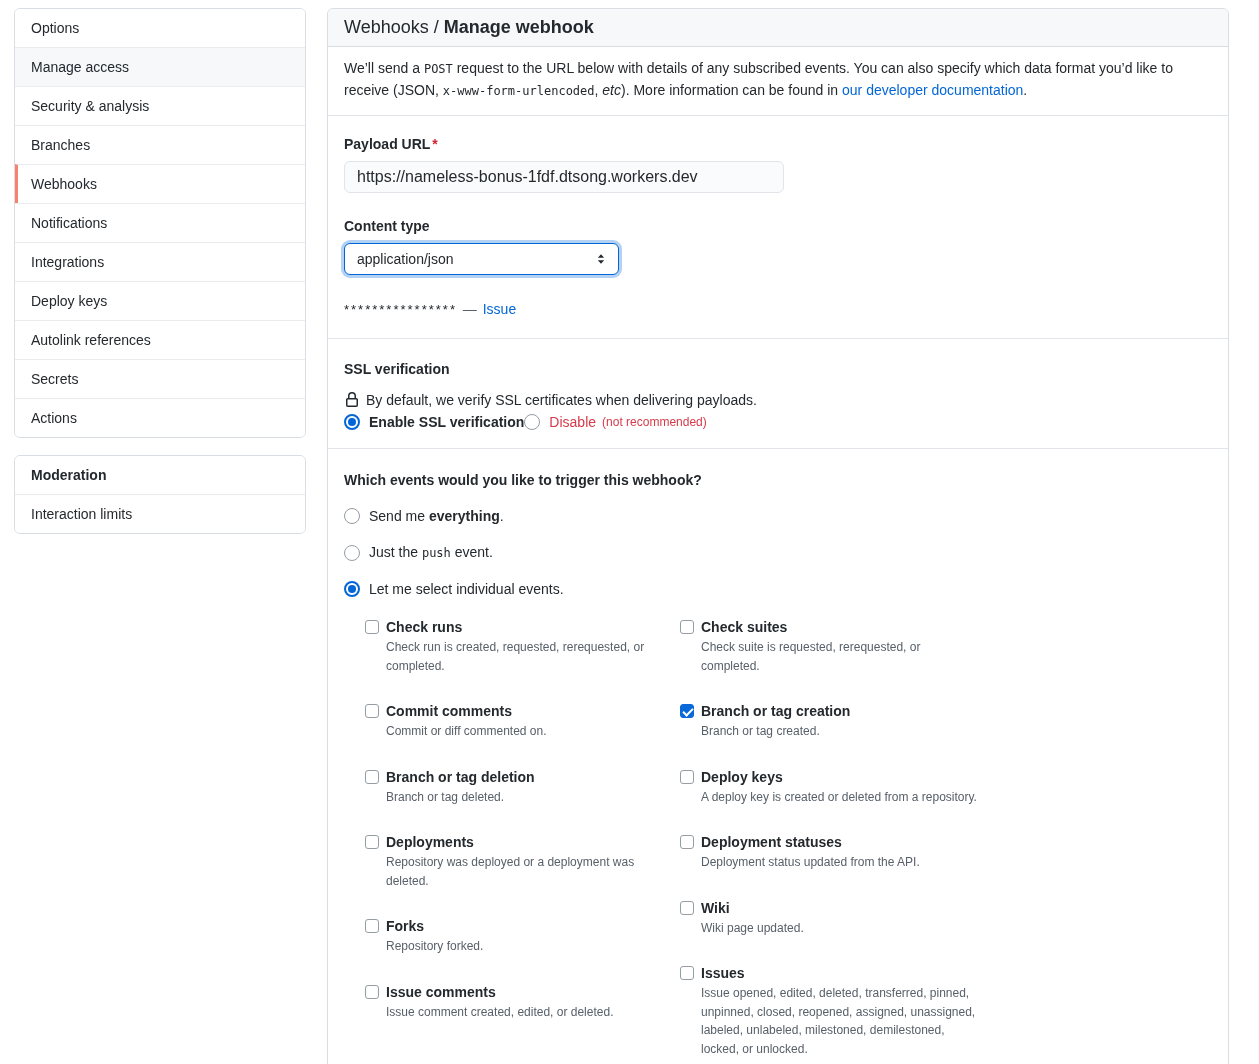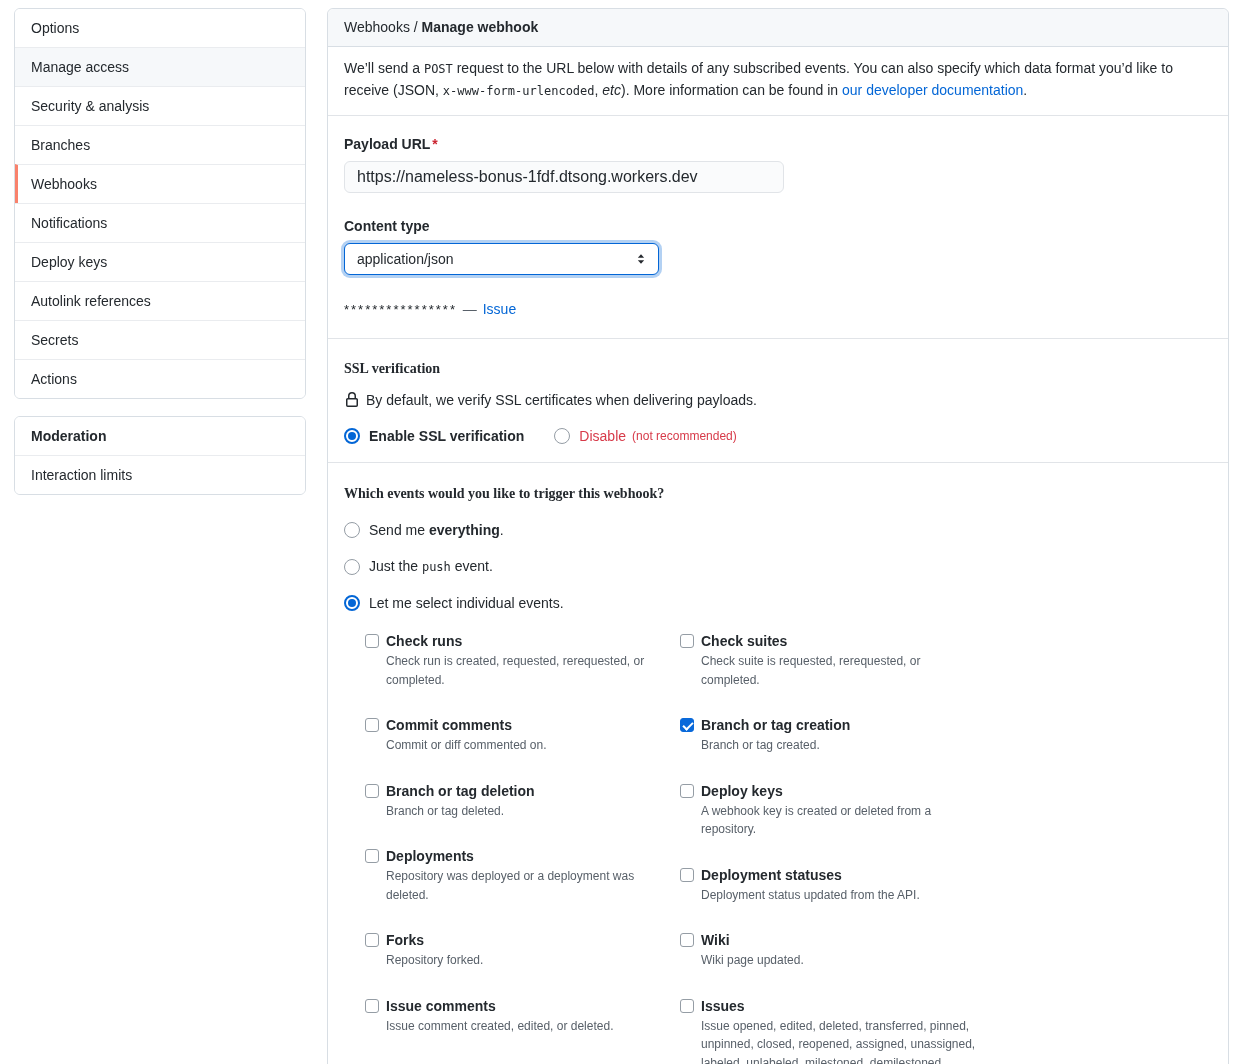--- a/index.html
+++ b/index.html
@@ -27,52 +27,52 @@
   .nav-item.current { border-left:3px solid #f9826c; padding-left:13px; }
   .nav-header { font-weight:700; cursor:default; }
 
   
   .main {
     position:absolute; left:327px; top:8px; width:902px;
     border:1px solid #d8dee4; border-radius:6px; background:#fff;
   }
   .main-header {
     background:#f6f8fa; border-bottom:1px solid #d8dee4;
-    border-radius:6px 6px 0 0; padding:9px 16px; line-height:19px; font-size:14px;
+    border-radius:6px 6px 0 0; padding:9px 16px; line-height:19px; font-size:18px;
   }
   .main-header .crumb-current { font-weight:700; }
 
   .intro {
     padding:11px 16px 13px; line-height:21px; border-bottom:1px solid #e1e4e8; color:#24292e;
   }
   .intro em { font-style:italic; }
 
   .form-section { padding:19px 16px 18px; border-bottom:1px solid #e1e4e8; }
   .field-label { font-weight:600; margin-bottom:8px; line-height:18px; }
   .required-mark { color:#cb2431; margin-left:2px; }
   .field-group + .field-group { margin-top:24px; }
   .text-input {
     width:440px; height:32px; padding:5px 12px; font-size:16px; color:#24292e;
     background:#fafbfc; border:1px solid #e1e4e8; border-radius:6px; outline:none;
     font-family:"Liberation Sans","DejaVu Sans",sans-serif;
   }
   .select-box {
-    width:315px; height:32px; padding:0 10px 0 12px; background:#fff;
+    width:275px; height:32px; padding:0 10px 0 12px; background:#fff;
     border:1px solid #0366d6; border-radius:6px;
     box-shadow:0 0 0 3px rgba(3,102,214,0.3);
     display:flex; align-items:center; justify-content:space-between; cursor:pointer;
   }
   .secret-line { line-height:20px; margin-top:2px; }
   .secret-mask { letter-spacing:2px; font-size:13px; color:#24292e; }
   .secret-dash { color:#586069; margin:0 2px; }
 
   .ssl-section { padding:20px 16px 18px; border-bottom:1px solid #e1e4e8; }
-  .section-heading { font-weight:600; line-height:20px;font-family:Liberation Serif, serif; }
+  .section-heading { font-weight:600; line-height:20px; }
   .ssl-note { margin-top:11px; display:flex; align-items:center; gap:6px; line-height:20px; }
-  .ssl-radios { margin-top:18px; display:flex; align-items:flex-start; gap:30px; }
+  .ssl-radios { margin-top:4px; display:flex; align-items:flex-start; }
   .radio-label { display:flex; align-items:center; gap:9px; cursor:pointer; }
   .ssl-enable-text { font-weight:600; }
   .danger { color:#d73a49; }
   .danger-note { color:#d73a49; font-size:12px; }
 
   .events-section { padding:21px 16px 16px; }
   .radio-row { margin-top:16px; display:flex; align-items:center; gap:9px; cursor:pointer; line-height:20px; }
   .radio-row strong { font-weight:700; }
 
   .radio {
@@ -106,20 +106,21 @@
 <body>
 
 <nav class="sidebar">
   <div class="nav-box">
     <a class="nav-item">Options</a>
     <a class="nav-item hover-bg">Manage access</a>
     <a class="nav-item">Security &amp; analysis</a>
     <a class="nav-item">Branches</a>
     <a class="nav-item current">Webhooks</a>
     <a class="nav-item">Notifications</a>
+    <a class="nav-item">Integrations</a>
     <a class="nav-item">Deploy keys</a>
     <a class="nav-item">Autolink references</a>
     <a class="nav-item">Secrets</a>
     <a class="nav-item">Actions</a>
   </div>
   <div class="nav-box">
     <span class="nav-item nav-header">Moderation</span>
     <a class="nav-item">Interaction limits</a>
   </div>
 </nav>
@@ -266,21 +267,21 @@
           <div>
             <div class="event-label">Branch or tag creation</div>
             <div class="event-desc">Branch or tag created.</div>
           </div>
         </div>
 
         <div class="event-item">
           <span class="checkbox"></span>
           <div>
             <div class="event-label">Deploy keys</div>
-            <div class="event-desc">A webhook key is created or deleted from a repository.</div>
+            <div class="event-desc">A deploy key is created or deleted from a repository.</div>
           </div>
         </div>
 
         <div class="event-item">
           <span class="checkbox"></span>
           <div>
             <div class="event-label">Deployment statuses</div>
             <div class="event-desc">Deployment status updated from the API.</div>
           </div>
         </div>

